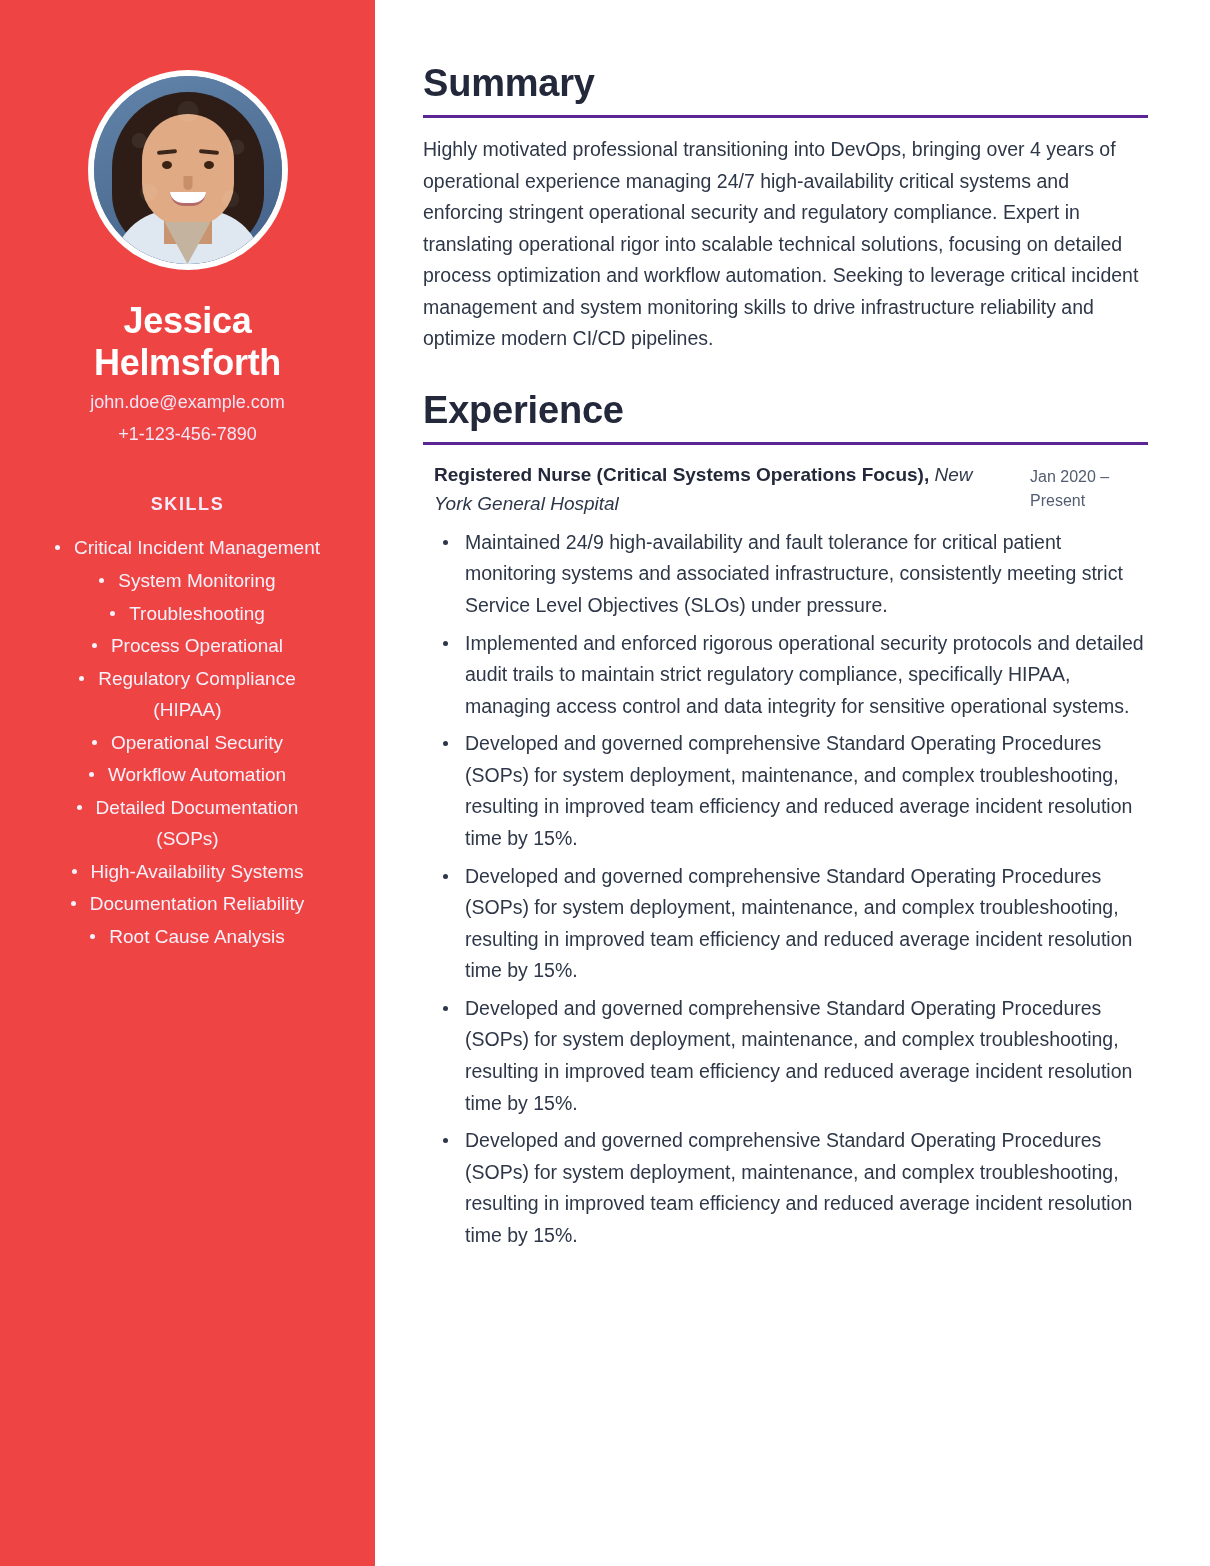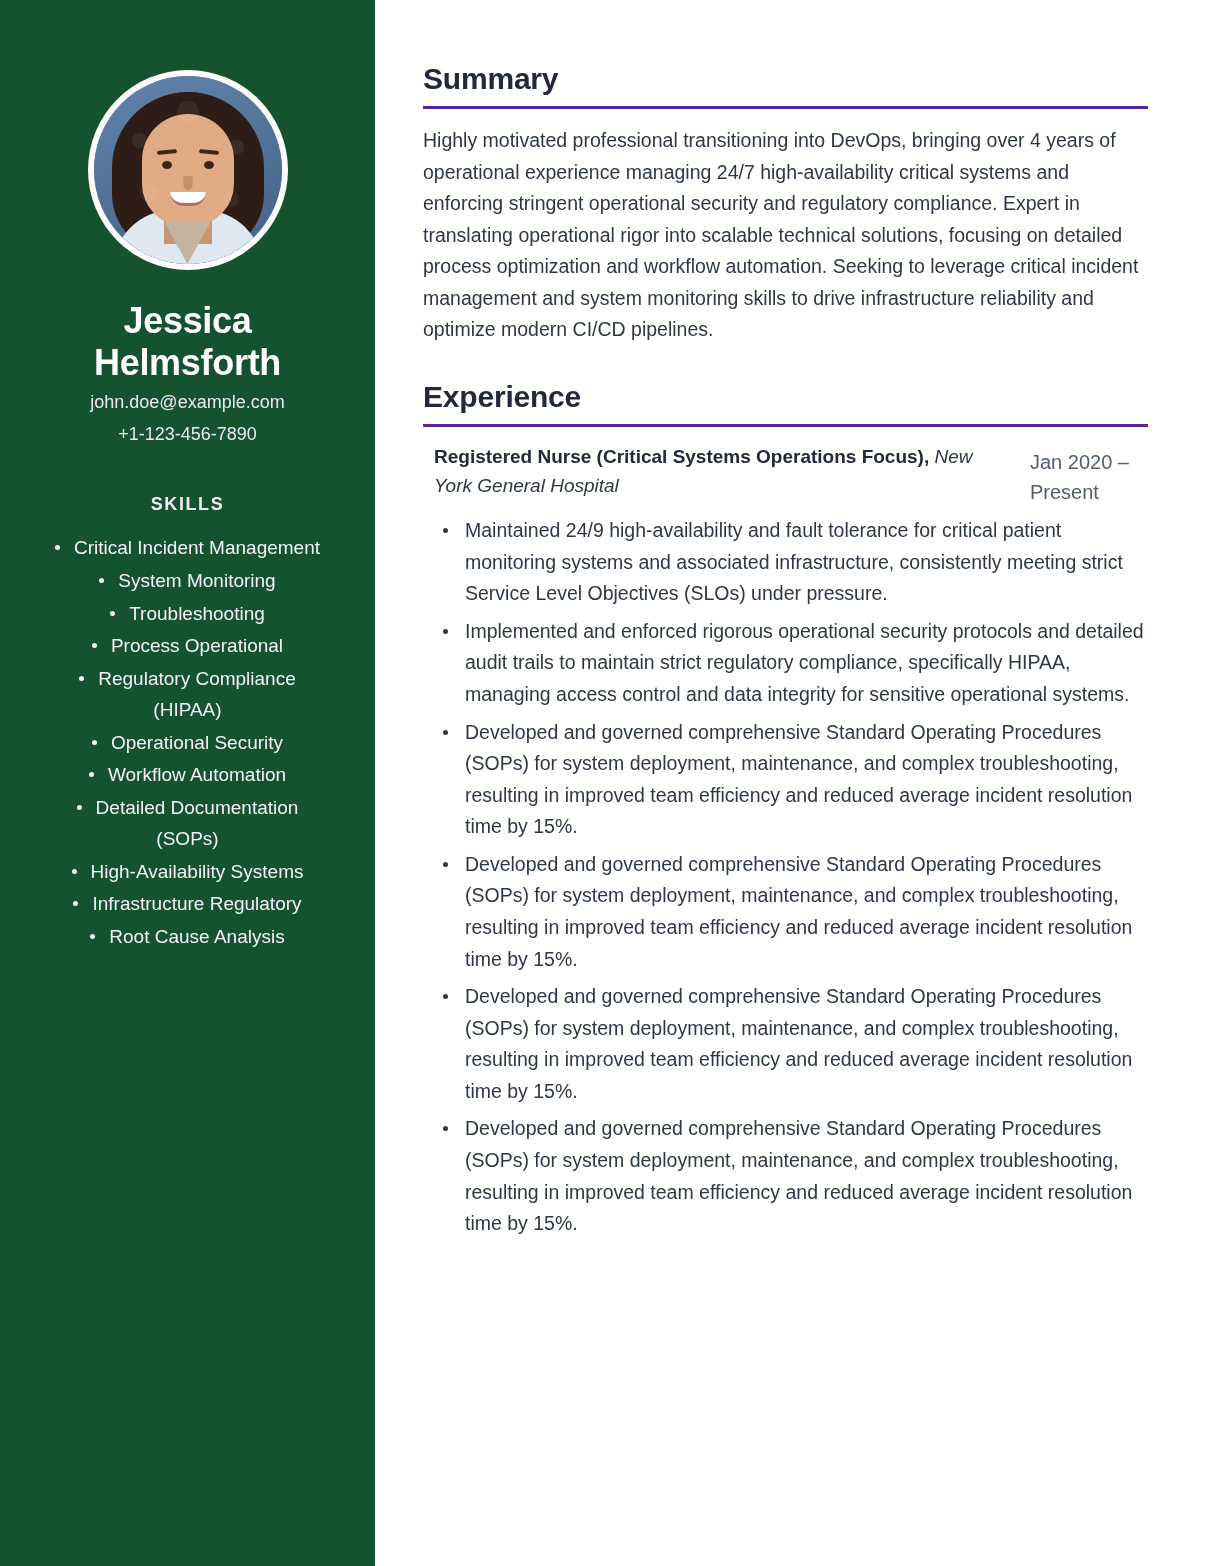--- a/index.html
+++ b/index.html
@@ -19,21 +19,21 @@
     height: 1566px;
     background: #ffffff;
     overflow: hidden;
     display: flex;
   }
 
   
   .sidebar {
     width: 375px;
     flex: 0 0 375px;
-    background: #14532d;
+    background: #ef4444;
     color: #ffffff;
     padding: 70px 34px 40px 34px;
     text-align: center;
   }
 
   .avatar-wrap {
     width: 200px;
     height: 200px;
     margin: 0 auto;
     border-radius: 50%;
@@ -168,21 +168,21 @@
   
   .main {
     flex: 1;
     padding: 62px 62px 40px 48px;
     color: #2e3748;
   }
 
   .section + .section { margin-top: 34px; }
 
   .sec-head {
-    font-size: 30px;
+    font-size: 38px;
     font-weight: bold;
     letter-spacing: -0.2px;
     color: #23293a;
     margin: 0 0 10px 0;
   }
   .rule {
     height: 3px;
     background: #5c2596;
     margin-bottom: 16px;
   }
@@ -209,21 +209,21 @@
     margin-left: 11px;
   }
   .job-title .company {
     font-weight: normal;
     font-style: italic;
     color: #2e3748;
   }
   .job-dates {
     flex: 0 0 118px;
     text-align: left;
-    font-size: 20px;
+    font-size: 16px;
     line-height: 1.5;
     color: #525d70;
     padding-top: 4px;
   }
 
   .bullets {
     margin: 8px 0 0 0;
     padding: 0 0 0 10px;
     list-style: none;
   }
@@ -281,21 +281,21 @@
     <ul class="skills-list" id="skills-list">
         <li><span class="bdot"></span><span>Critical Incident Management</span></li>
         <li><span class="bdot"></span><span>System Monitoring</span></li>
         <li><span class="bdot"></span><span>Troubleshooting</span></li>
         <li><span class="bdot"></span><span>Process Operational</span></li>
         <li><span class="bdot"></span><span>Regulatory Compliance (HIPAA)</span></li>
         <li><span class="bdot"></span><span>Operational Security</span></li>
         <li><span class="bdot"></span><span>Workflow Automation</span></li>
         <li><span class="bdot"></span><span>Detailed Documentation (SOPs)</span></li>
         <li><span class="bdot"></span><span>High-Availability Systems</span></li>
-        <li><span class="bdot"></span><span>Infrastructure Regulatory</span></li>
+        <li><span class="bdot"></span><span>Documentation Reliability</span></li>
         <li><span class="bdot"></span><span>Root Cause Analysis</span></li>
       </ul>
 
   </aside>
 
   <main class="main">
 
     <section class="section">
       <h2 class="sec-head">Summary</h2>
       <div class="rule"></div>

